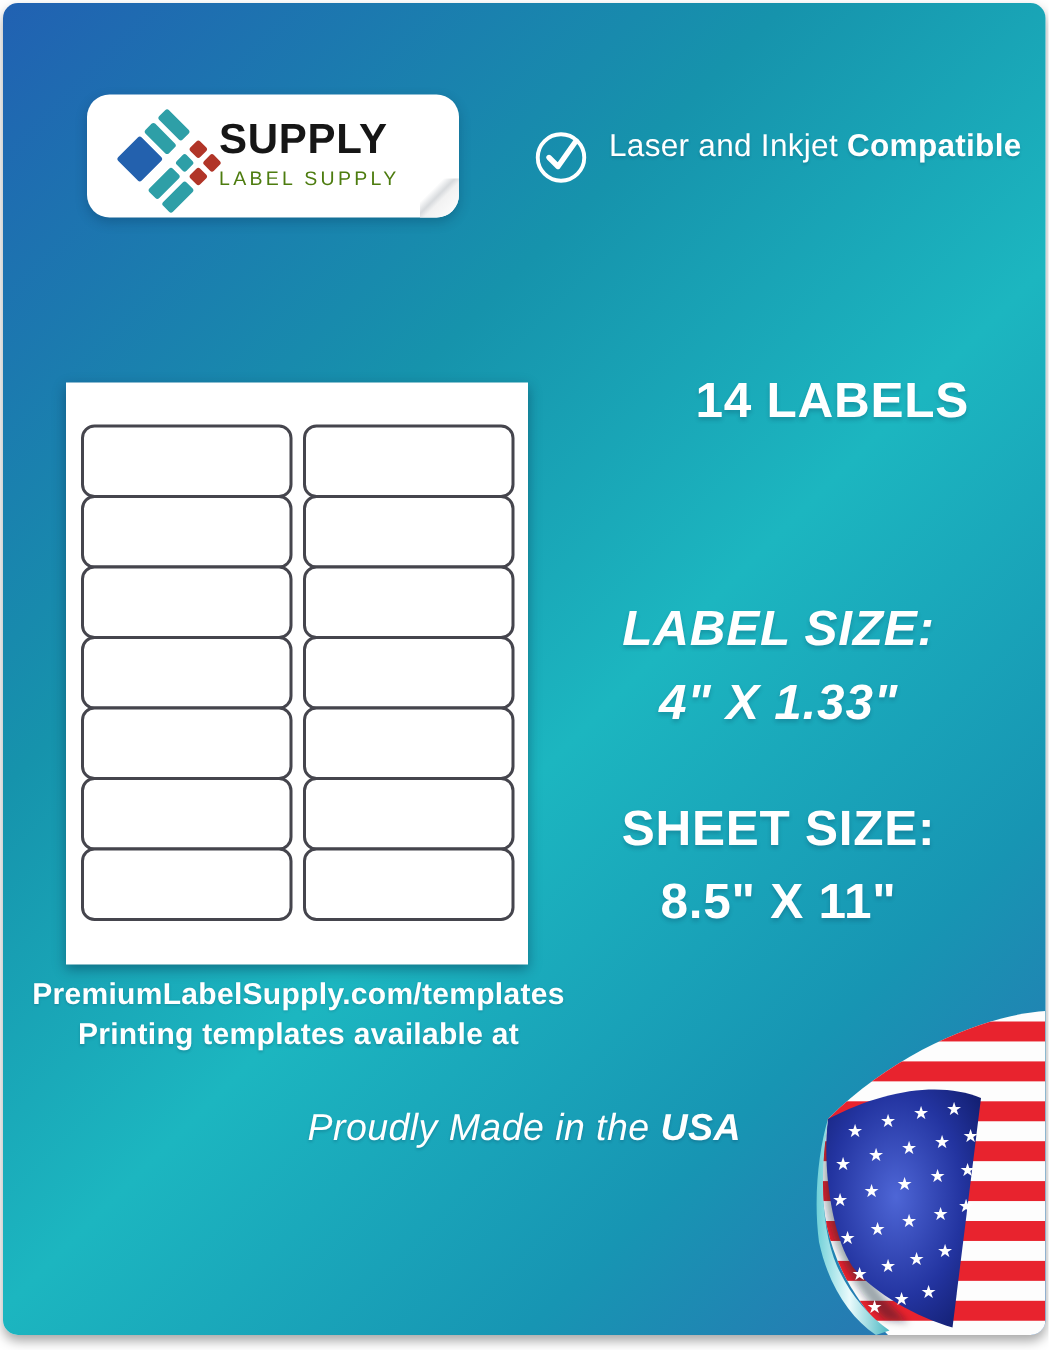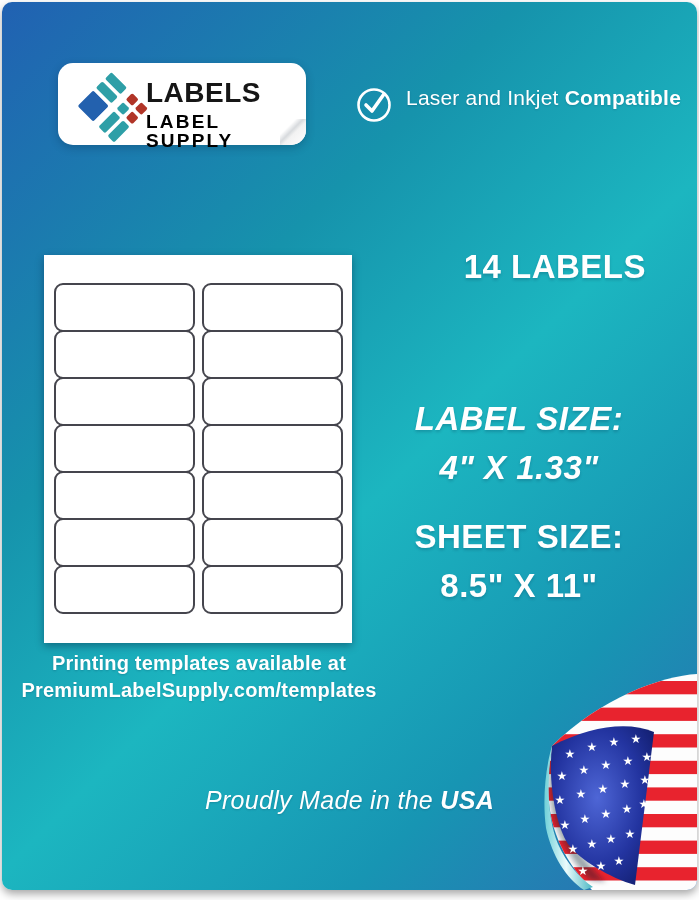--- a/index.html
+++ b/index.html
@@ -22,48 +22,48 @@
   .m-bar1 {left:0;top:4px;width:24px;height:10px;}
   .m-bar2 {left:0;top:18px;width:24px;height:10px;}
   .m-vbar1{left:32px;top:32px;width:10px;height:24px;}
   .m-vbar2{left:46px;top:32px;width:10px;height:24px;}
   .m-teal-s{left:32px;top:18px;width:10px;height:10px;}
   .m-red1{left:32px;top:4px;width:10px;height:10px;}
   .m-red2{left:46px;top:4px;width:10px;height:10px;}
   .m-red3{left:46px;top:18px;width:10px;height:10px;}
   .logo-text{position:absolute;left:88px;top:16px;line-height:1;}
   .logo-name{font-size:28px;font-weight:700;letter-spacing:.5px;color:#161616;}
-  .logo-sub {font-size:19px;font-weight:700;letter-spacing:2.2px;color:#000000;margin-top:5px;}
+  .logo-sub {font-size:13px;font-weight:400;letter-spacing:2.2px;color:#4d7c0f;margin-top:5px;}
   
   .compat{position:absolute;left:353px;top:84px;display:flex;align-items:flex-start;color:#ffffff;}
   .compat-text{margin-left:13px;font-size:21px;font-weight:400;letter-spacing:.2px;
                text-shadow:0 1px 2px rgba(0,30,60,.18);}
   .compat-text b{font-weight:700;}
   
   .sheet{position:absolute;left:42px;top:253px;width:308px;height:388px;background:#ffffff;
          box-shadow:0 3px 8px rgba(0,25,55,.4);box-sizing:border-box;
          padding:28px 9px 0 10px;}
   .label-row{display:flex;gap:7px;}
   .label-row + .label-row{margin-top:-2px;}
   .label-cell{flex:1;height:49px;border:2px solid #45454d;border-radius:9px;background:#ffffff;
               box-sizing:border-box;}
   
   .specs{position:absolute;left:390px;top:0;width:254px;text-align:center;color:#ffffff;
          font-weight:700;font-size:33px;letter-spacing:.5px;line-height:49px;
          text-shadow:0 2px 3px rgba(0,30,60,.2);}
   .spec-block{position:absolute;left:0;width:100%;}
   .spec-1{top:240px;text-align:right;}
   .spec-2{top:392px;font-style:italic;}
-  .spec-3{top:510px;}
+  .spec-3{top:525px;}
   
   .note{position:absolute;left:7px;top:648px;width:380px;text-align:center;color:#ffffff;
         font-size:20px;font-weight:700;line-height:27px;letter-spacing:.2px;
         text-shadow:0 1px 2px rgba(0,30,60,.2);white-space:nowrap;}
   
-  .footer{position:absolute;left:0;top:784px;width:100%;text-align:center;color:#ffffff;
+  .footer{position:absolute;left:0;top:736px;width:100%;text-align:center;color:#ffffff;
           font-size:25px;font-style:italic;font-weight:400;letter-spacing:.3px;
           text-shadow:0 1px 2px rgba(0,30,60,.2);}
   .footer b{font-weight:700;}
   
   .flag{position:absolute;right:0;bottom:0;width:175px;height:222px;}
 </style>
 </head>
 <body>
 
 <div class="card">
@@ -74,21 +74,21 @@
       <div class="m-bar1" style="background:#2e9fa7;"></div>
       <div class="m-bar2" style="background:#2e9fa7;"></div>
       <div class="m-vbar1" style="background:#2e9fa7;"></div>
       <div class="m-vbar2" style="background:#2e9fa7;"></div>
       <div class="m-teal-s" style="background:#2e9fa7;"></div>
       <div class="m-red1" style="background:#b13528;"></div>
       <div class="m-red2" style="background:#b13528;"></div>
       <div class="m-red3" style="background:#b13528;"></div>
     </div>
     <div class="logo-text">
-      <div class="logo-name">LABELS</div>
+      <div class="logo-name">SUPPLY</div>
       <div class="logo-sub">LABEL SUPPLY</div>
     </div>
   </div>
 
   <div class="compat">
     <svg width="38" height="38" viewBox="0 0 38 38">
       <circle cx="19" cy="19" r="15.5" fill="none" stroke="#ffffff" stroke-width="2.6"></circle>
       <path d="M11,19 L17,25 L29,8" fill="none" stroke="#ffffff" stroke-width="3.6" stroke-linecap="round" stroke-linejoin="round"></path>
     </svg>
     <div class="compat-text"><span>Laser and Inkjet </span><b>Compatible</b></div>
@@ -135,22 +135,22 @@
       <div>LABEL SIZE:</div>
       <div>4" X 1.33"</div>
     </div>
     <div class="spec-block spec-3">
       <div>SHEET SIZE:</div>
       <div>8.5" X 11"</div>
     </div>
   </div>
 
   <div class="note">
+    <div>PremiumLabelSupply.com/templates</div>
     <div>Printing templates available at</div>
-    <div>PremiumLabelSupply.com/templates</div>
   </div>
 
   <div class="footer"><span>Proudly Made in the </span><b>USA</b></div>
 
   <svg class="flag" viewBox="0 0 175 222">
     <defs>
       <radialGradient id="flapGrad" cx="45%" cy="45%" r="78%">
         <stop offset="0%" stop-color="#4e66d6"></stop>
         <stop offset="55%" stop-color="#2334a0"></stop>
         <stop offset="100%" stop-color="#0d1760"></stop>

